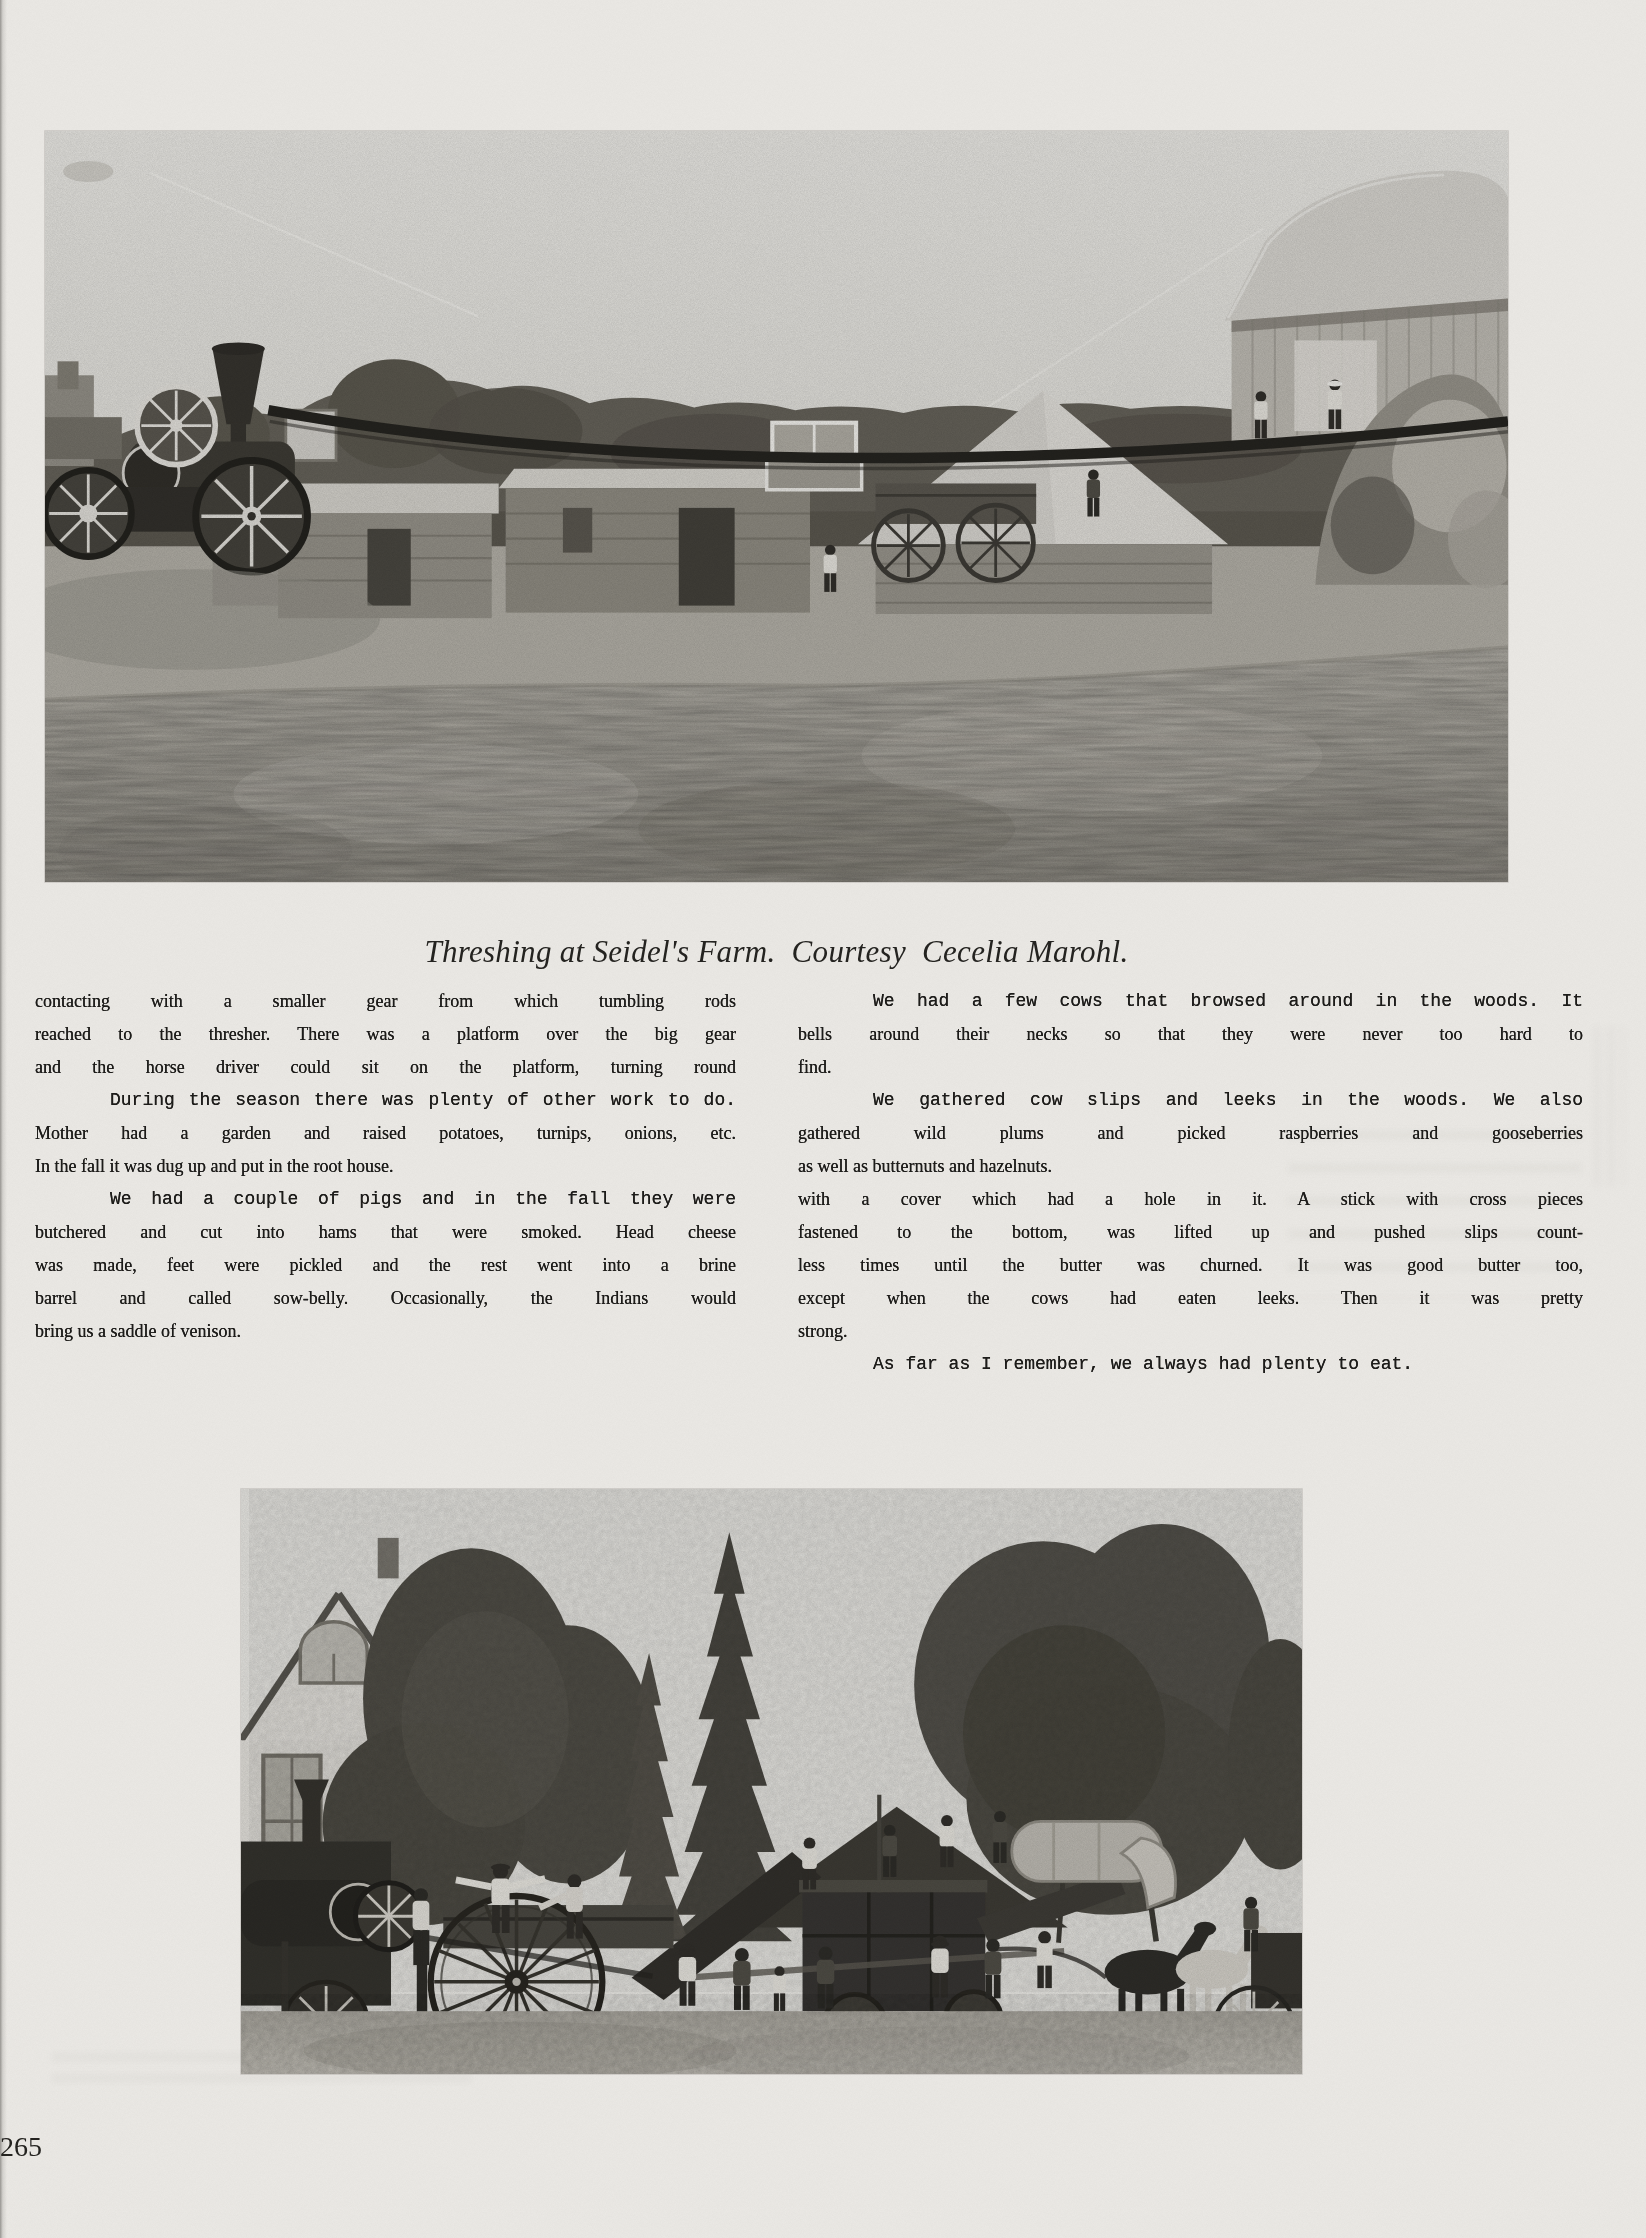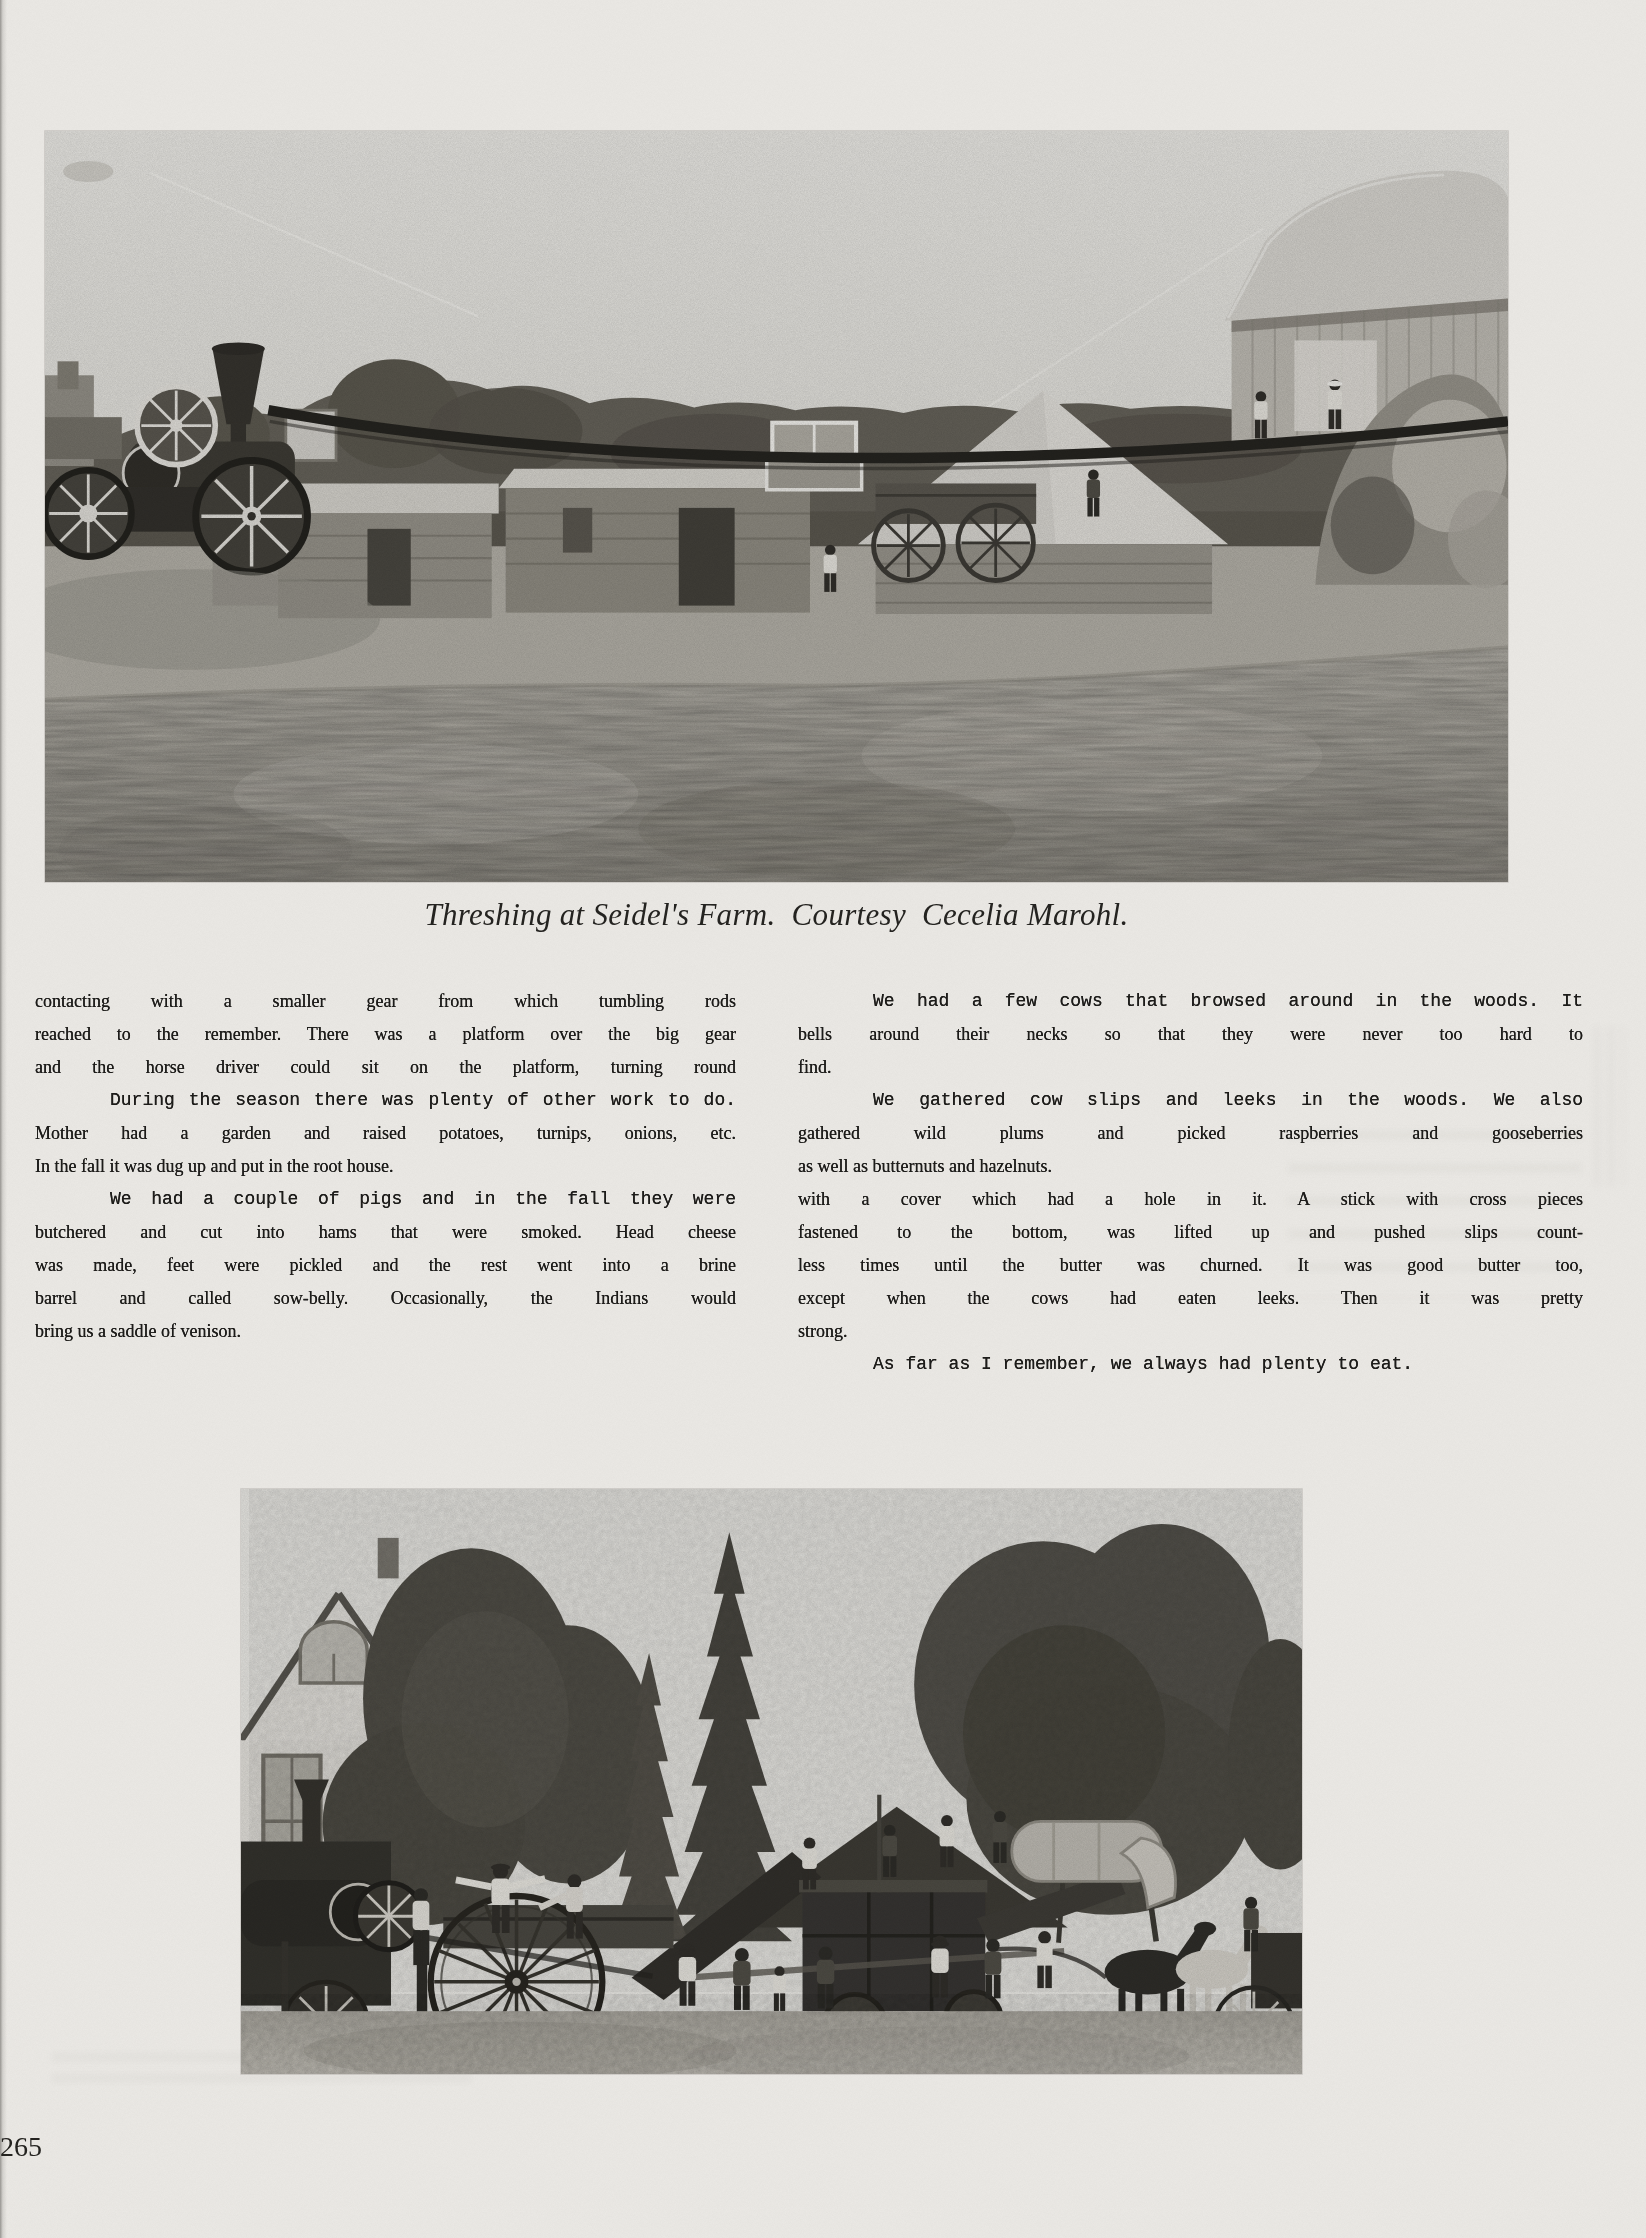--- a/index.html
+++ b/index.html
@@ -17,21 +17,21 @@
   .paper-grain{position:absolute; inset:0; width:100%; height:100%; pointer-events:none;}
   .photo{position:absolute; margin:0; padding:0; background:#d6d5d1; box-shadow:0 0 0 0.7px rgba(90,88,84,.25);}
   .photo svg{display:block; width:100%; height:100%;}
   .photo-top{left:45px; top:131px; width:1463px; height:751px;}
   .photo-bottom{left:241px; top:1489px; width:1061px; height:585px;}
   .caption{
     position:absolute; text-align:center;
     font-style:italic; font-size:31px; line-height:36px;
     color:#242320; white-space:pre-wrap; letter-spacing:0.3px;
   }
-  .caption-top{left:45px; width:1463px; top:897px;}
+  .caption-top{left:45px; width:1463px; top:934px;}
   .caption-bottom{left:241px; width:1061px; top:2088px;}
   .page-number{
     position:absolute; left:0; top:2131px; width:1563px;
     text-align:left; font-size:28px; color:#242320;
   }
   .col{
     position:absolute; top:985px;
     font-size:18px; line-height:33px;
     text-shadow:0 0 0.3px #1d1c1a;
   }
@@ -276,21 +276,21 @@
       </g>
 
       <rect width="2096" height="1076" filter="url(#tGrain)" opacity="0.22"></rect>
     </svg>
   </figure>
 
   <figcaption class="caption caption-top">Threshing at Seidel's Farm.  Courtesy  Cecelia Marohl.</figcaption>
 
   <div class="col col-left">
       <div class="line">contacting with a smaller gear from which tumbling rods</div>
-      <div class="line">reached to the remember.  There was a platform over the big gear</div>
+      <div class="line">reached to the thresher.  There was a platform over the big gear</div>
       <div class="line">and the horse driver could sit on the platform, turning round</div>
       <div class="line indent">During the season there was plenty of other work to do.</div>
       <div class="line">Mother had a garden and raised potatoes, turnips, onions, etc.</div>
       <div class="line para-end">In the fall it was dug up and put in the root house.</div>
       <div class="line indent">We had a couple of pigs and in the fall they were</div>
       <div class="line">butchered and cut into hams that were smoked.  Head cheese</div>
       <div class="line">was made, feet were pickled and the rest went into a brine</div>
       <div class="line">barrel and called sow-belly.  Occasionally, the Indians would</div>
       <div class="line para-end">bring us a saddle of venison.</div>
     </div>

